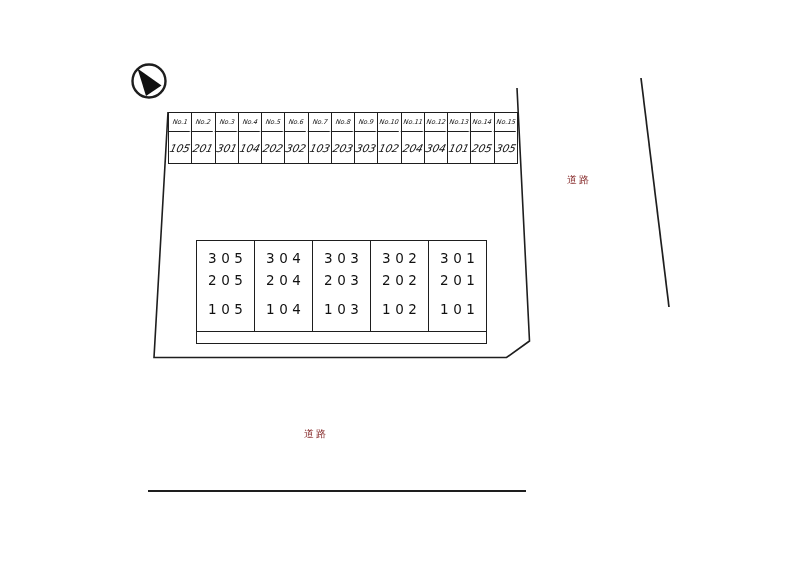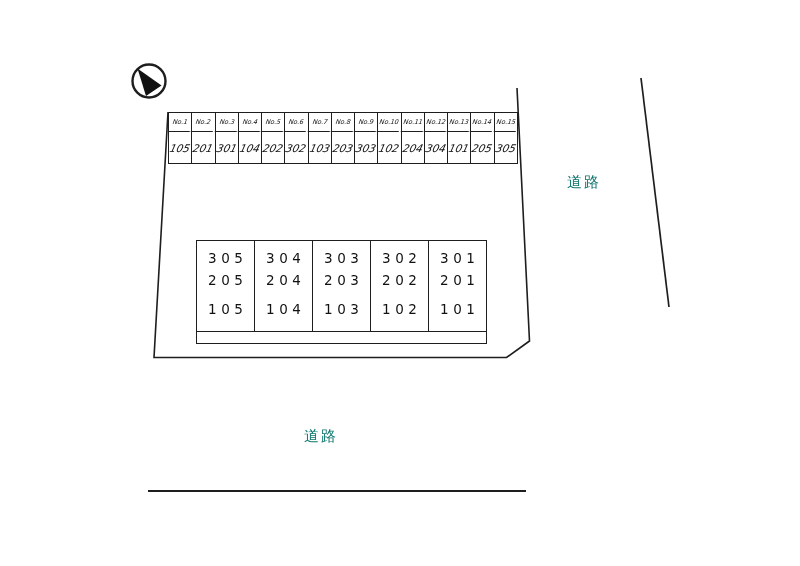--- a/index.html
+++ b/index.html
@@ -43,21 +43,21 @@
   }
   .room.r1{top:9px;}
   .room.r2{top:31px;}
   .room.r3{top:60px;}
   .balcony{
     position:absolute;left:196px;top:330.5px;width:291px;height:13px;
     box-sizing:border-box;border:1.5px solid #1e1e1e;background:#fff;
   }
 
   
-  .road-label{position:absolute;font-size:15px;letter-spacing:2px;color:#0f766e;
+  .road-label{position:absolute;font-size:10px;letter-spacing:2px;color:#7f1d1d;
     font-family:"DejaVu Sans",sans-serif;}
   #road-right{left:567px;top:173px;}
   #road-bottom{left:304px;top:427px;}
 </style>
 </head>
 <body>
 
 <div id="canvas">
 
   <svg id="linework" viewBox="0 0 800 566" xmlns="http://www.w3.org/2000/svg">

